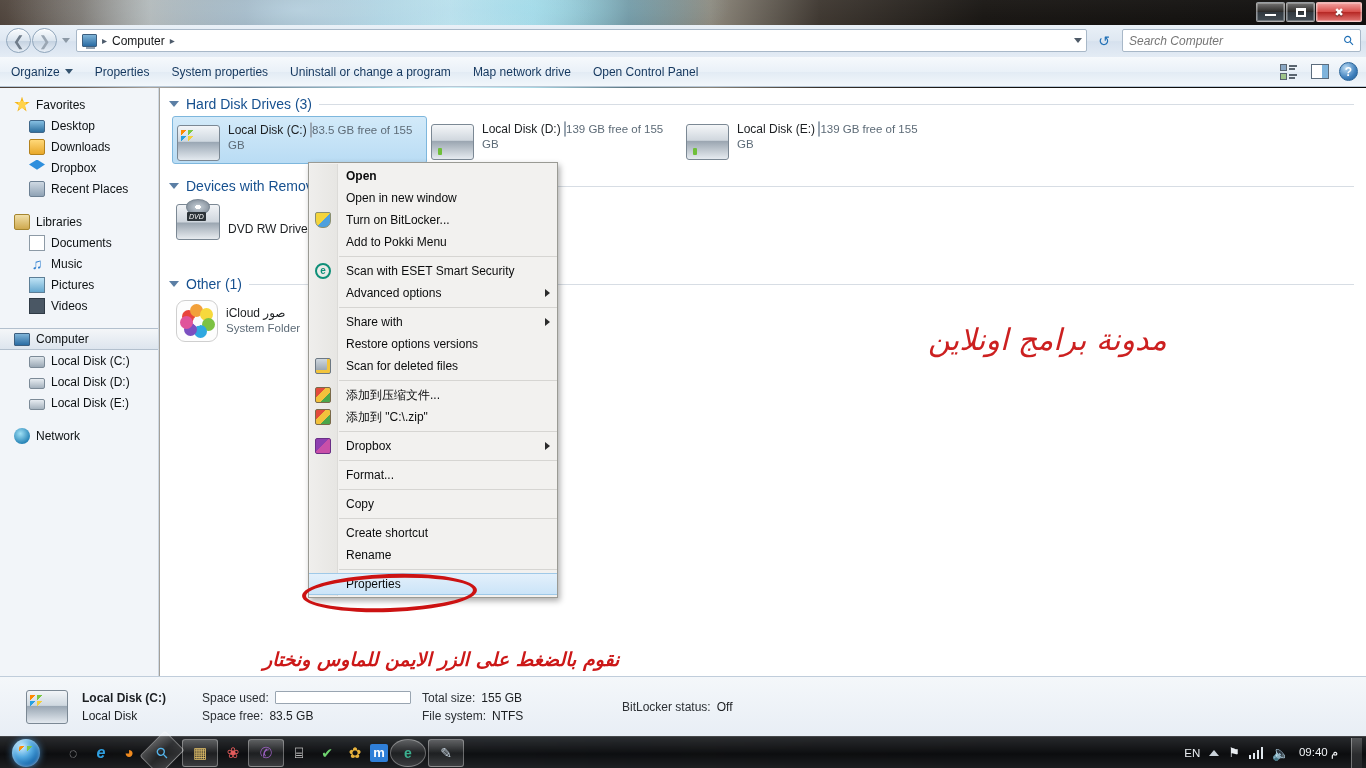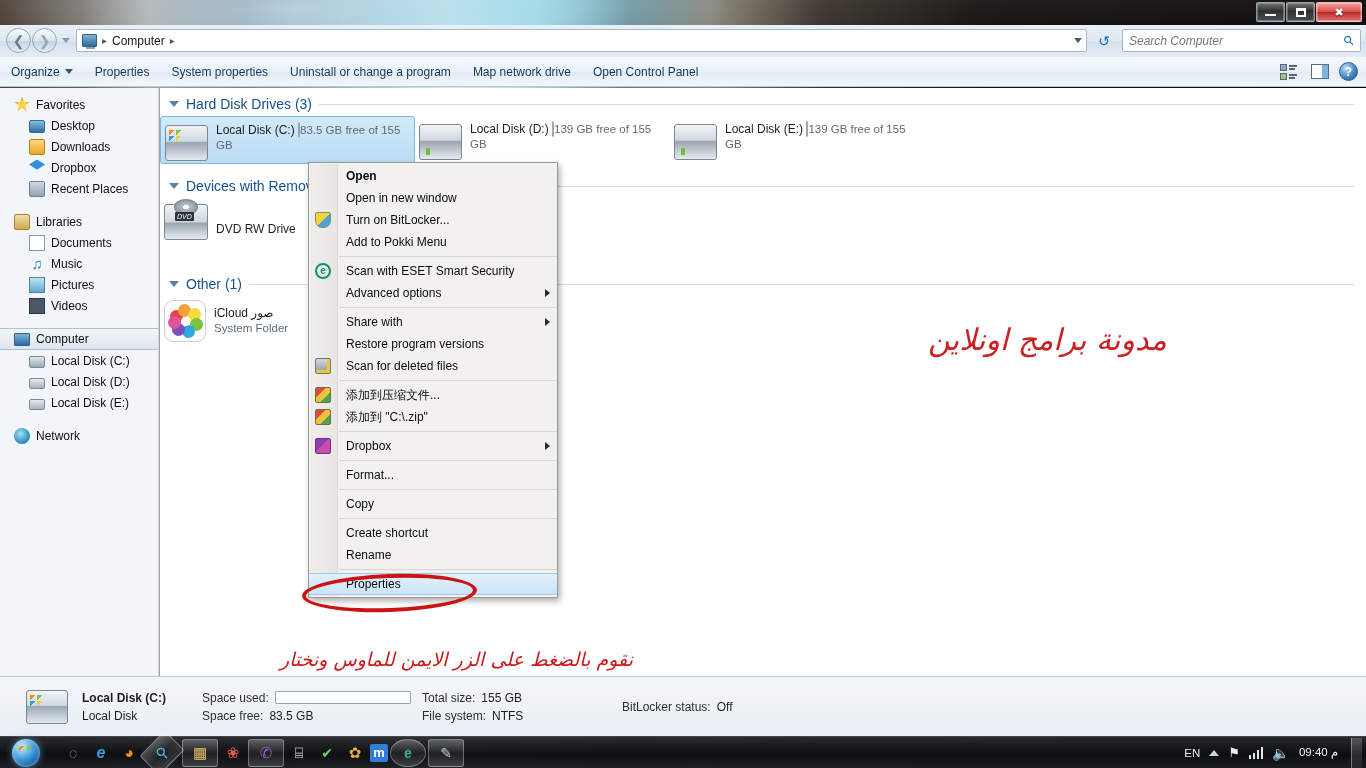--- a/index.html
+++ b/index.html
@@ -145,21 +145,21 @@
   .grouphdr {
     display:flex; align-items:center; gap:7px;
     font-size:14px; color:#16508f; padding:8px 0 4px 9px;
   }
   .grouphdr .collapse {
     width:0;height:0;border-left:5px solid transparent;border-right:5px solid transparent;
     border-top:6px solid #5b7fa5;
   }
   .grouphdr .rule { flex:1; height:1px; background:#d7dde4; margin-right:12px; }
 
-  .tilerow { display:flex; }
+  .tilerow { display:flex; padding-left:12px; }
   .tile {
     width:255px; height:48px; display:flex; align-items:flex-start; gap:8px;
     padding:3px 4px; position:relative;
   }
   .tile.selected {
     background:linear-gradient(180deg,#d3eaf9,#b9dcf4);
     border:1px solid #7eb7dd; border-radius:3px;
   }
   .drive-ico { width:43px; height:36px; flex:none; position:relative; margin-top:5px; }
   .tile-txt { padding-top:3px; }
@@ -216,23 +216,23 @@
     border:4px solid #cc1212; border-radius:50%; z-index:60;
     transform:rotate(-2deg);
   }
   .arabic-brand {
     position:absolute; left:928px; top:322px; z-index:30;
     font-size:30px; color:#cc2020; font-family:"DejaVu Sans", sans-serif;
     font-style:italic; direction:rtl; white-space:nowrap;
     text-shadow:0 1px 0 rgba(255,255,255,.6);
   }
   .arabic-note {
-    position:absolute; left:280px; top:648px; z-index:30;
+    position:absolute; left:263px; top:648px; z-index:30;
     font-size:19px; color:#cc1818; font-family:"DejaVu Sans", sans-serif;
-    font-weight:normal; font-style:italic; direction:rtl; white-space:nowrap;
+    font-weight:bold; font-style:italic; direction:rtl; white-space:nowrap;
   }
 
   
   .detailpane {
     position:absolute; left:0; top:676px; width:1366px; height:60px;
     background:linear-gradient(180deg,#f4f7fa,#e8eef5);
     border-top:1px solid #c0cddb;
     display:flex; align-items:center; padding-left:26px; gap:14px;
   }
   .dp-ico { width:42px;height:34px; position:relative; flex:none; }
@@ -616,21 +616,21 @@
       <span>Advanced options</span>
       <span class="ctx-arrow"></span>
     </div>
     <div class="ctx-sep"></div>
 
     <div class="ctx-item">
       <span>Share with</span>
       <span class="ctx-arrow"></span>
     </div>
     <div class="ctx-item">
-      <span>Restore program versions</span>
+      <span>Restore options versions</span>
     </div>
     <div class="ctx-item">
       <span class="ctx-icon" style="background:linear-gradient(180deg,#cfd7de,#8e9aa6);border:1px solid #6c7883;border-radius:2px;
                    box-shadow:inset -3px -3px 0 #f2c43c;"></span>
       <span>Scan for deleted files</span>
     </div>
     <div class="ctx-sep"></div>
 
     <div class="ctx-item">
       <span class="ctx-icon" style="background:linear-gradient(135deg,#e24b3c 0 33%,#f2c13c 0 66%,#4aa64a 0);border:1px solid #7a6a4a;border-radius:2px;"></span>

